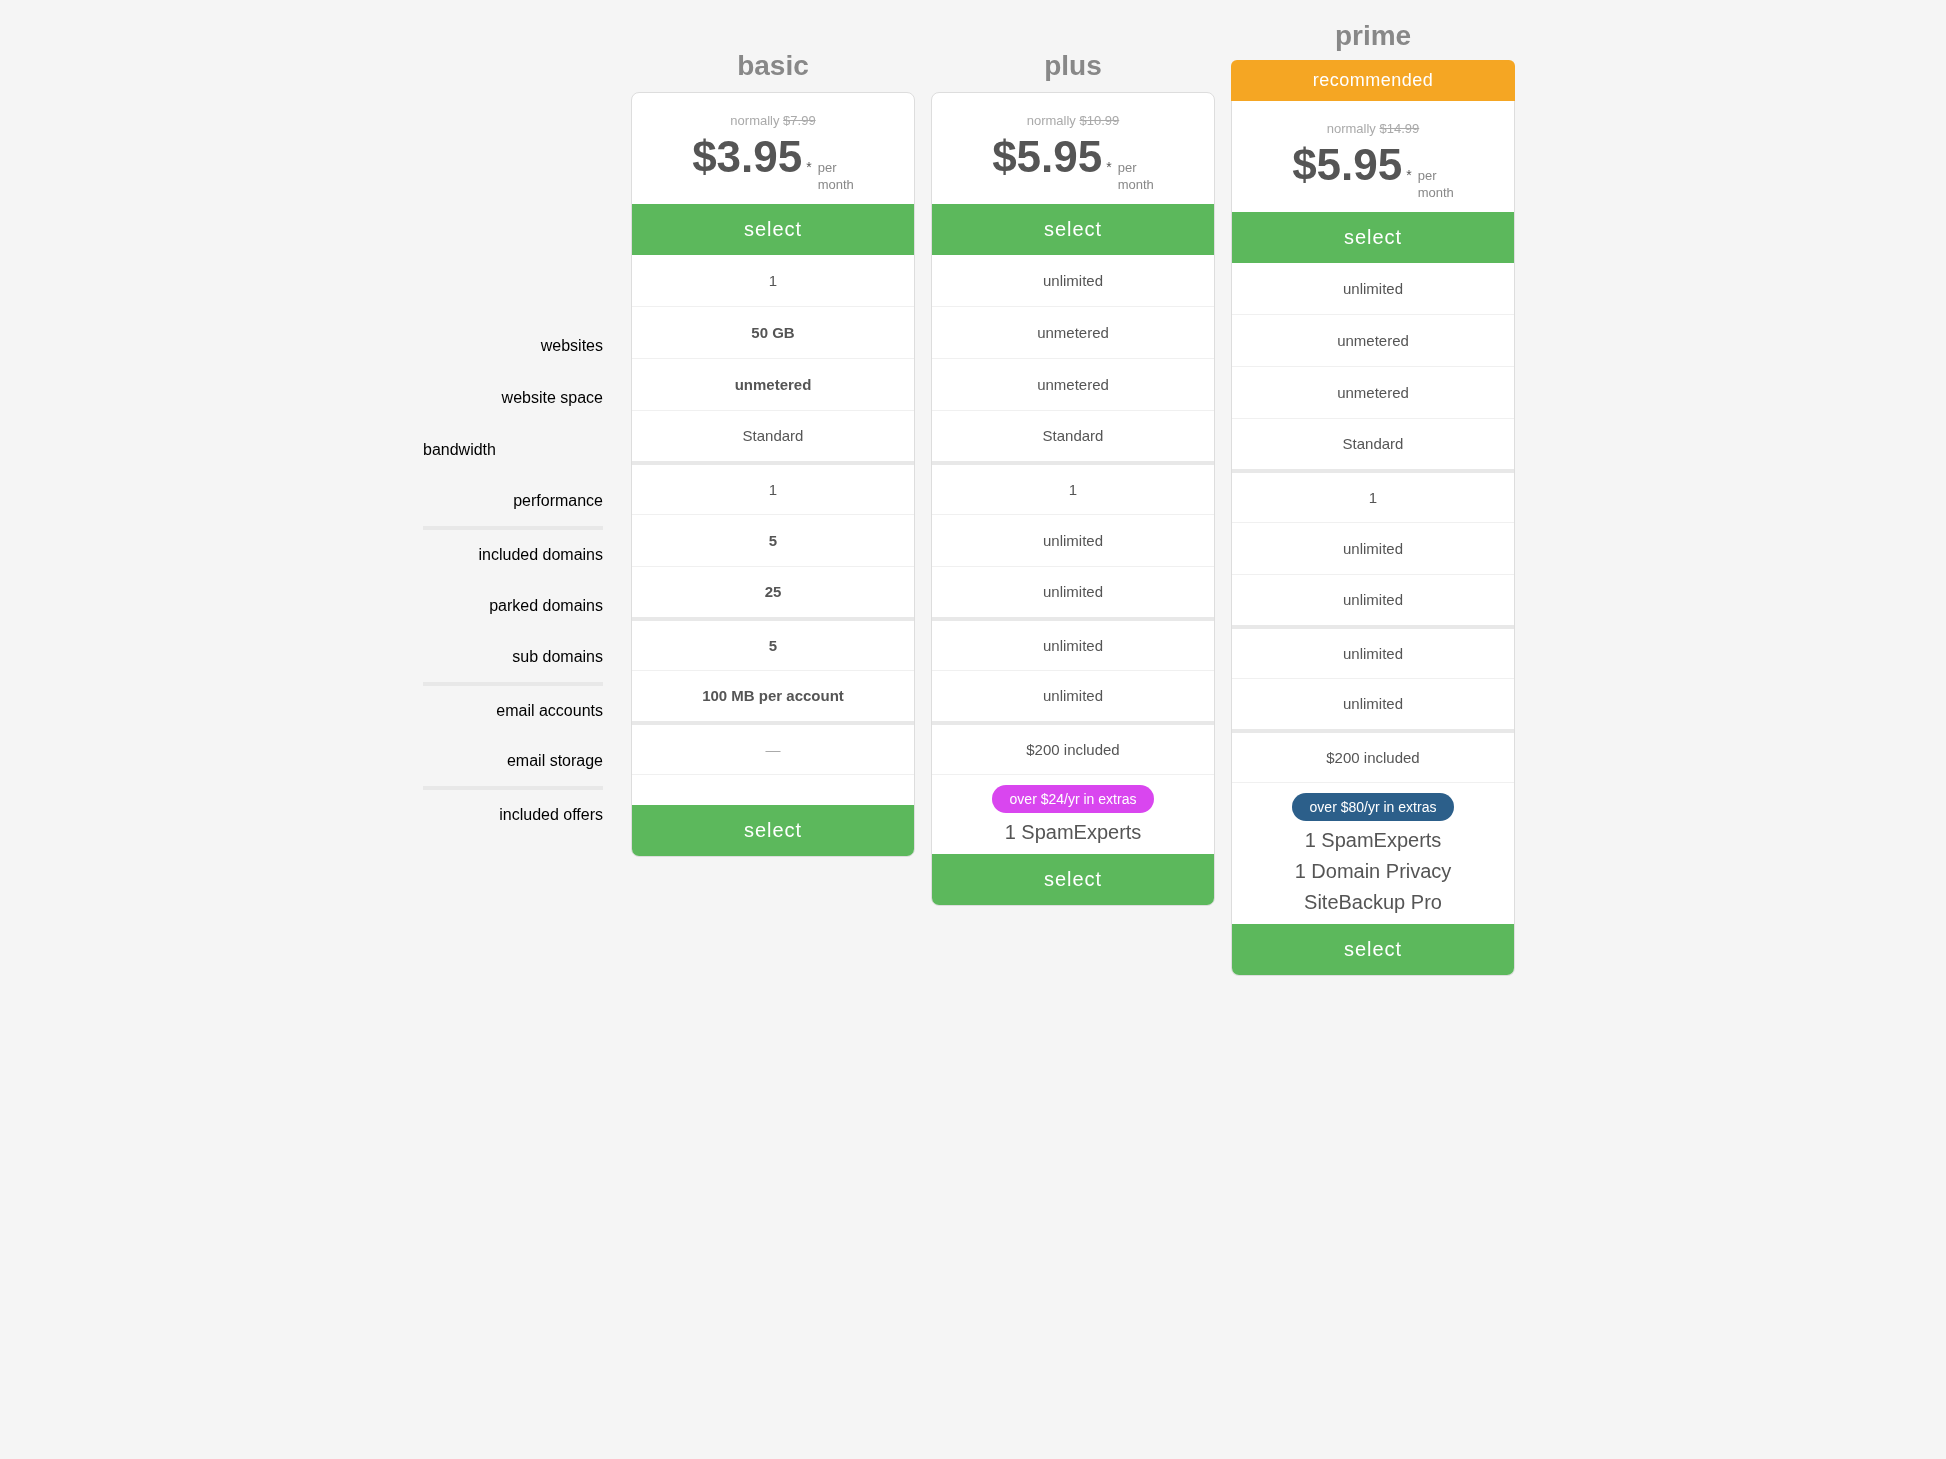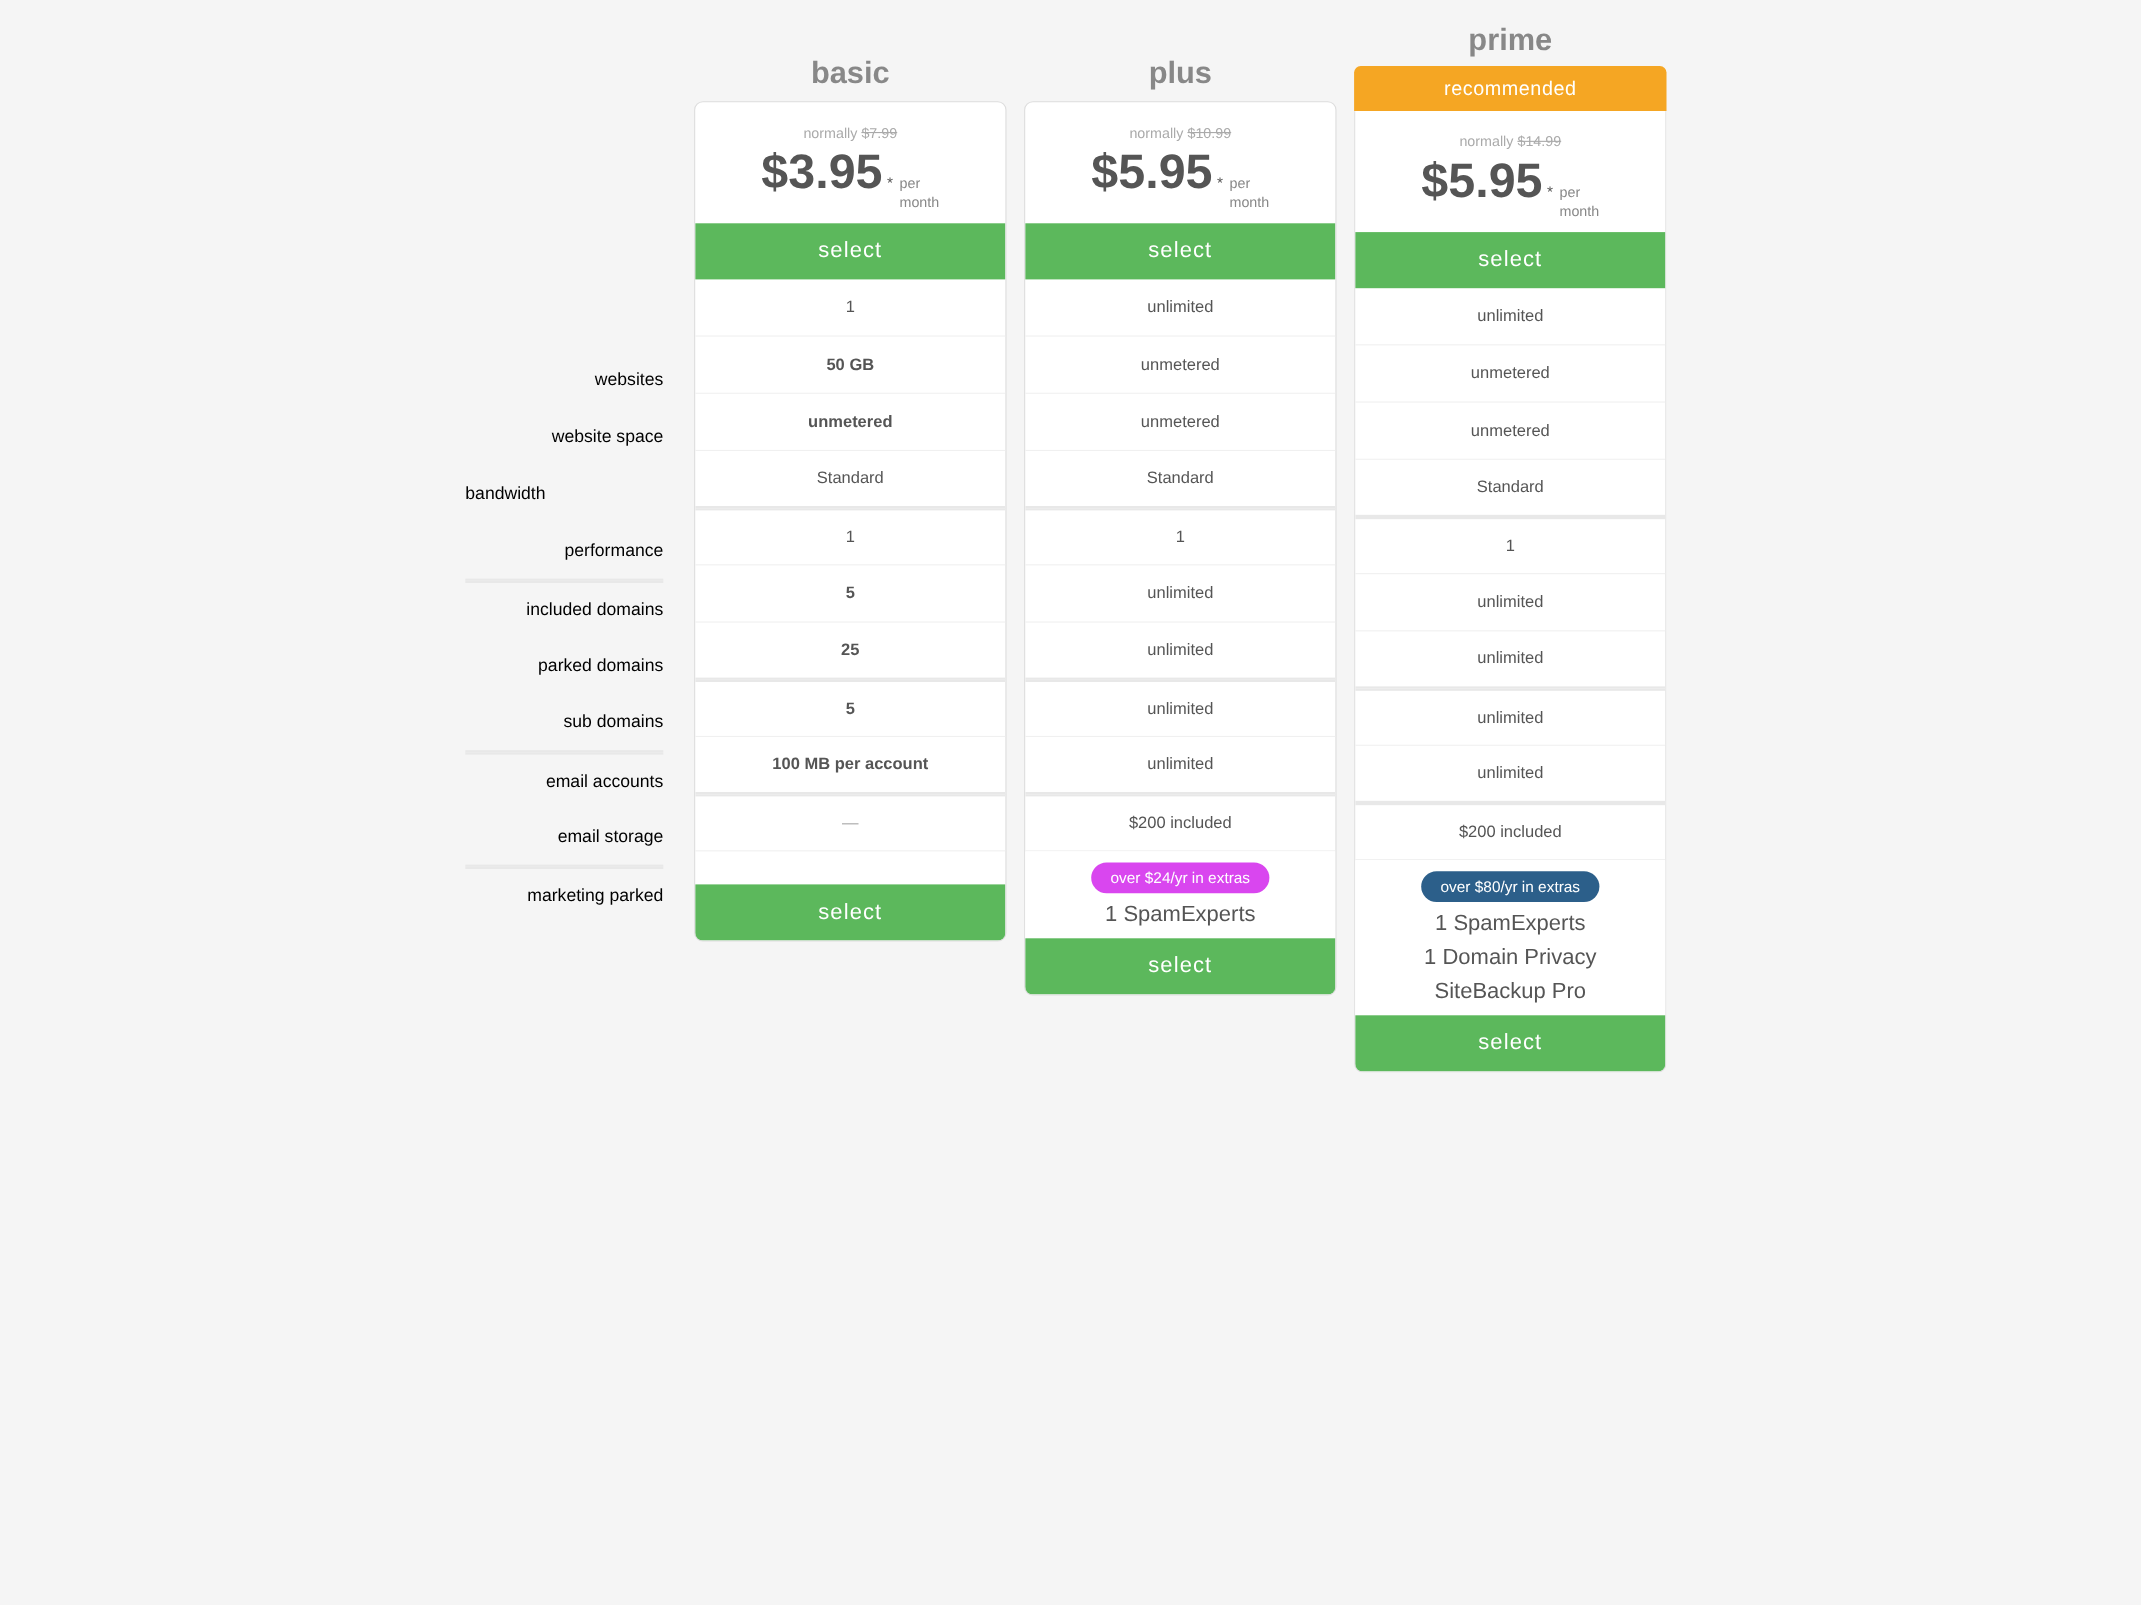--- a/index.html
+++ b/index.html
@@ -195,21 +195,21 @@
     </div>
 
     <div class="lrow frow" style="align-items:center; justify-content:flex-end; display:flex; border-top:2px solid #e8e8e8;">
       <span>email accounts</span>
     </div>
     <div class="lrow frow" style="align-items:center; justify-content:flex-end; display:flex; border-bottom:2px solid #e8e8e8;">
       <span>email storage</span>
     </div>
 
     <div class="lrow frow" style="align-items:center; justify-content:flex-end; display:flex; border-top:2px solid #e8e8e8;">
-      <span>marketing parked</span>
+      <span>included offers</span>
     </div>
   </div>
 
   <div class="plan-col">
     <div class="plan-title">basic</div>
     <div class="plan-card">
       <div class="price-section">
         <div class="normally-text">
           <span>normally</span>
           <span style="text-decoration:line-through; color:#aaa;">$7.99</span>

